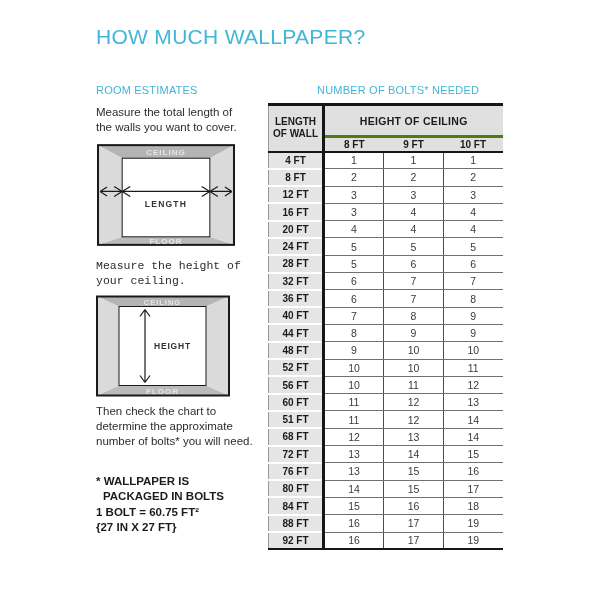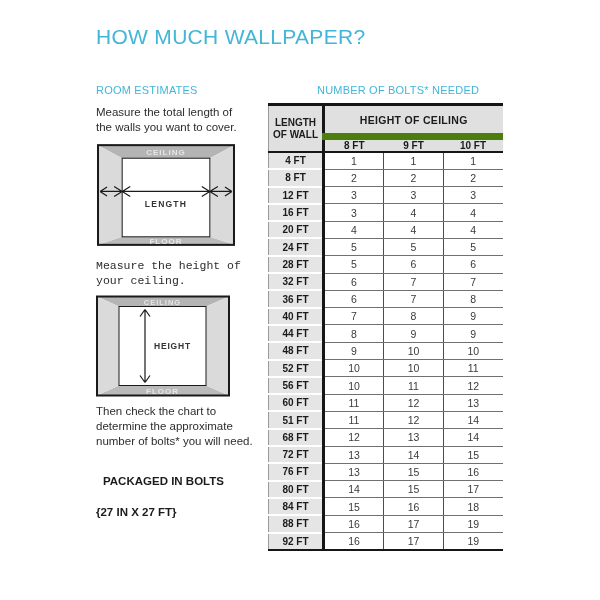--- a/index.html
+++ b/index.html
@@ -44,21 +44,21 @@
   table.bolts { border-collapse:collapse; table-layout:fixed; width:234px; }
   table.bolts td { padding:0; text-align:center; vertical-align:middle; }
   .corner-cell {
     background:#e0e0e0; font-weight:bold; font-size:10px; line-height:12px; color:#1b1b1b;
     white-space:pre-line;
     border-top:3px solid #161616; border-left:1px solid #9a9a9a;
     border-right:3px solid #161616; border-bottom:2px solid #161616;
   }
   .group-cell {
     background:#e0e0e0; font-weight:bold; font-size:10.5px; color:#1b1b1b; letter-spacing:0.3px;
-    height:32px; border-top:3px solid #161616; border-bottom:7px solid #4d7c0f;
+    height:32px; border-top:3px solid #161616; border-bottom:3px solid #4d7c0f;
   }
   .sub-cell {
     background:#e0e0e0; font-weight:bold; font-size:10px; color:#1b1b1b;
     height:15px; border-bottom:2px solid #161616;
   }
   tbody td { height:17.3px; }
   tbody .rowhead {
     background:#e5e5e5; font-weight:bold; font-size:10px; color:#1b1b1b;
     border-left:1px solid #9a9a9a; border-right:3px solid #161616;
     border-bottom:2px solid #ffffff;
@@ -115,24 +115,26 @@
       <path fill="none" stroke="#1a1a1a" stroke-width="1.2" d="M49,14 V87 M49,14 L44,21 M49,14 L54,21 M49,87 L44,80 M49,87 L54,80"></path>
       <text x="58" y="53" text-anchor="start" font-size="8.5" font-weight="bold" fill="#333333" letter-spacing="0.8">HEIGHT</text>
     </svg>
   </div>
 
   <div class="para" id="step3">Then check the chart to
 determine the approximate
 number of bolts* you will need.</div>
 
   <div class="footnote">
+    <div>* WALLPAPER IS</div>
     <div class="indent">PACKAGED IN BOLTS</div>
   </div>
 
   <div class="bolt-size">
+    <div>1 BOLT = 60.75 FT²</div>
     <div>{27 IN X 27 FT}</div>
   </div>
 
   <div class="table-wrap">
     <table class="bolts">
       <colgroup>
         <col style="width:55px">
           <col style="width:60px">
           <col style="width:60px">
           <col style="width:59px">

